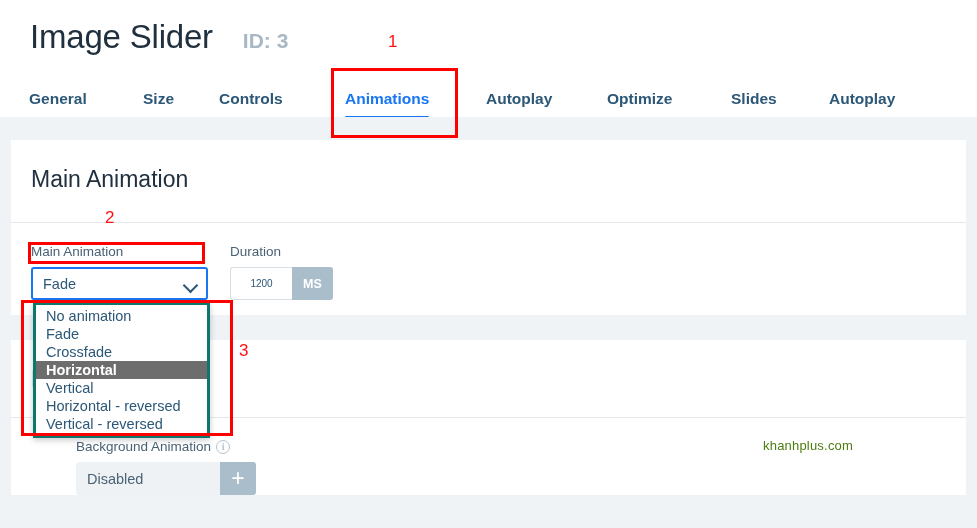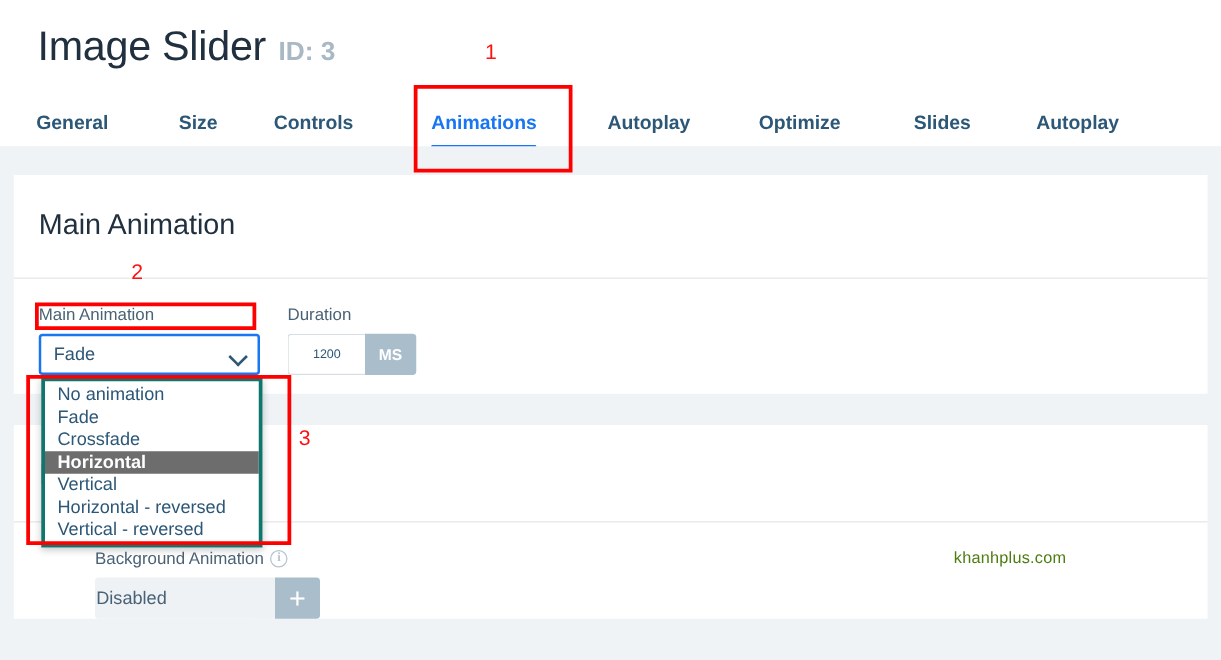--- a/index.html
+++ b/index.html
@@ -26,21 +26,21 @@
     width: 977px;
     height: 117px;
     background: #ffffff;
   }
 
   .title-row {
     position: absolute;
     left: 30px; top: 18px;
     display: flex;
     align-items: baseline;
-    gap: 10px;
+    gap: 30px;
   }
 
   .page-title {
     font-size: 33px;
     font-weight: 400;
     color: #20303f;
     letter-spacing: -0.2px;
     line-height: 38px;
   }
 
@@ -215,21 +215,21 @@
   .bg-anim-group {
     display: flex;
     align-items: stretch;
     height: 33px;
     width: 180px;
   }
   .bg-anim-value {
     flex: 1;
     display: flex;
     align-items: center;
-    padding: 0 1px;
+    padding: 0 11px;
     background: #eef2f5;
     color: #4a6275;
     font-size: 14.5px;
     border-radius: 3px 0 0 3px;
   }
   .bg-anim-add {
     width: 36px;
     display: flex;
     align-items: center;
     justify-content: center;

